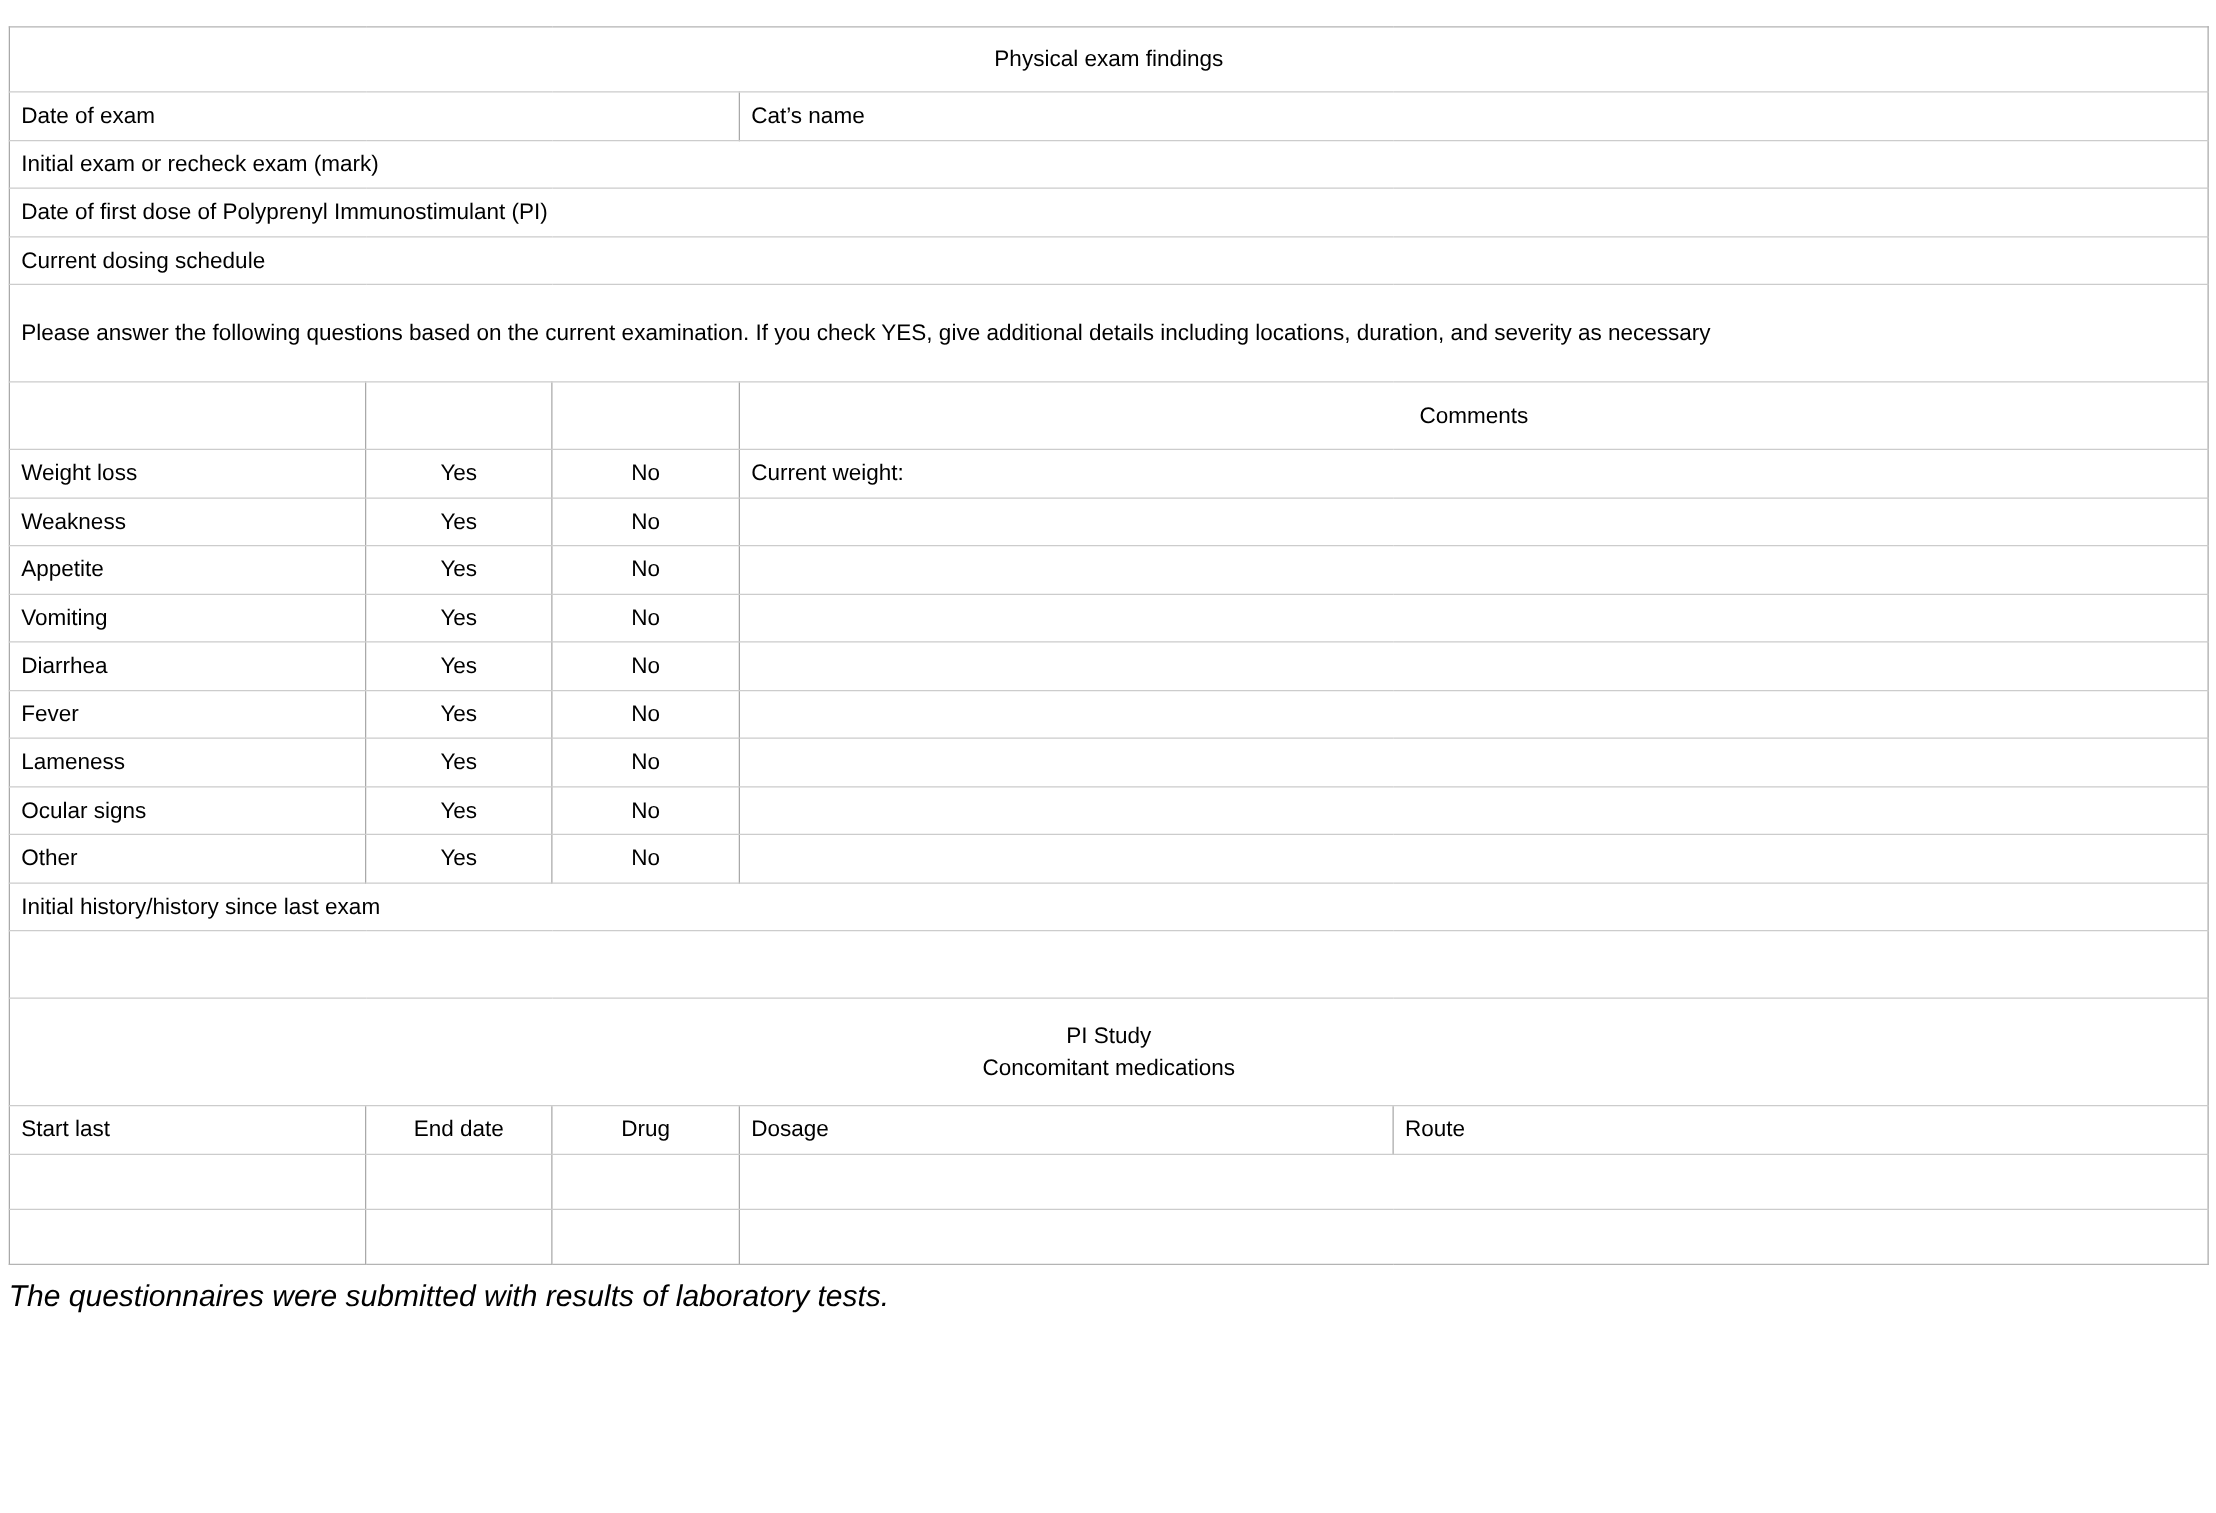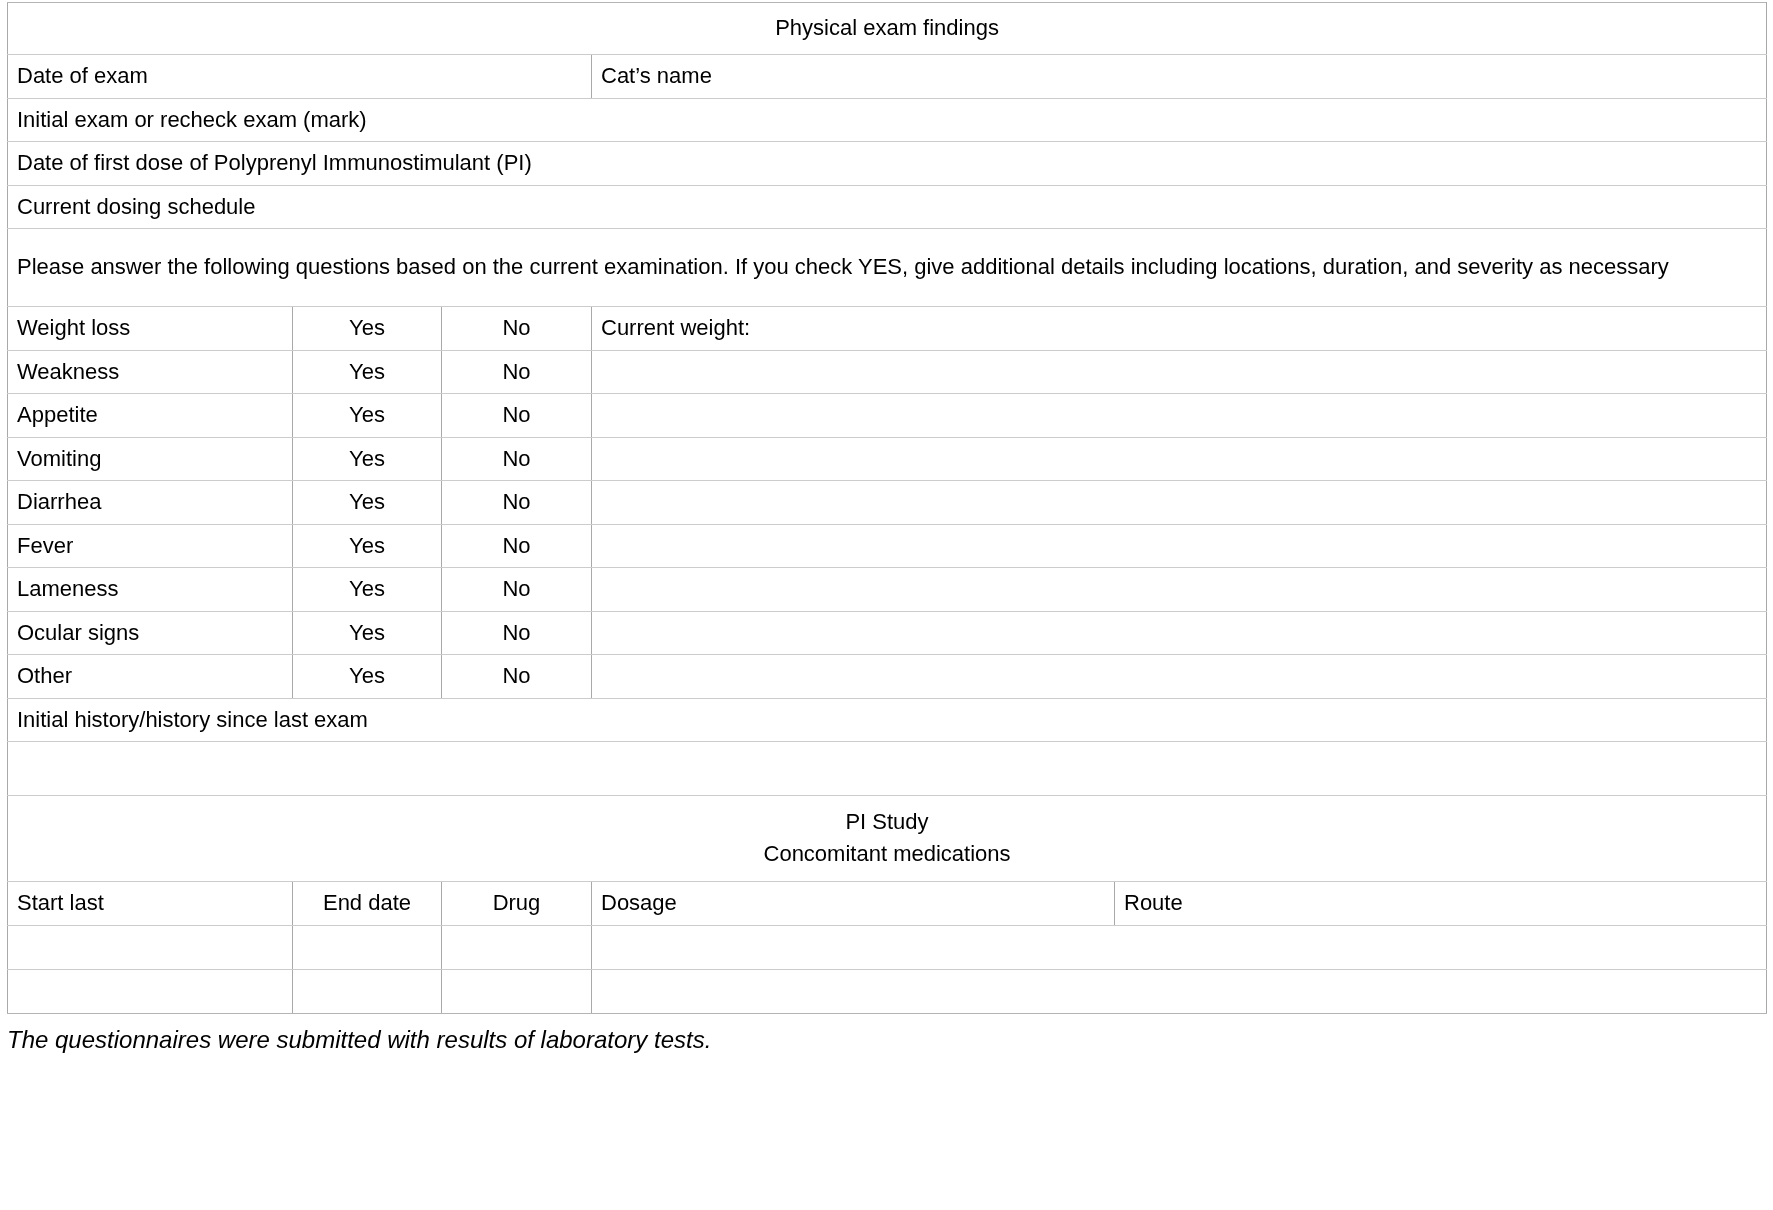--- a/index.html
+++ b/index.html
@@ -17,22 +17,22 @@
   .page {
     position: relative;
     width: 1773px;
     height: 1210px;
     box-sizing: border-box;
   }
   table.form {
     border-collapse: collapse;
     table-layout: fixed;
     width: 1759px;
-    margin: 2px 0 0 7px;
-    font-size: 22px;
+    margin: 21px 0 0 7px;
+    font-size: 18px;
     line-height: 1.25;
   }
   table.form td {
     border: 1px solid #c9c9c9;
     padding: 7px 9px 8px 9px;
     vertical-align: middle;
     background: #ffffff;
   }
   
   table.form td {
@@ -99,20 +99,26 @@
       </tr>
 
       <tr>
         <td class="row-h no-left no-right" colspan="5">Current dosing schedule</td>
       </tr>
 
       <tr>
         <td class="instr no-left no-right" colspan="5">Please answer the following questions based on the current examination. If you check YES, give additional details including locations, duration, and severity as necessary</td>
       </tr>
 
+      <tr>
+        <td class="blank-tall no-left"></td>
+        <td class="blank-tall"></td>
+        <td class="blank-tall"></td>
+        <td class="blank-tall c no-right" colspan="2">Comments</td>
+      </tr>
 
       <tr>
         <td class="row-h no-left">Weight loss</td>
         <td class="row-h c">Yes</td>
         <td class="row-h c">No</td>
         <td class="row-h no-right" colspan="2">Current weight:</td>
       </tr>
       <tr>
         <td class="row-h no-left">Weakness</td>
         <td class="row-h c">Yes</td>

